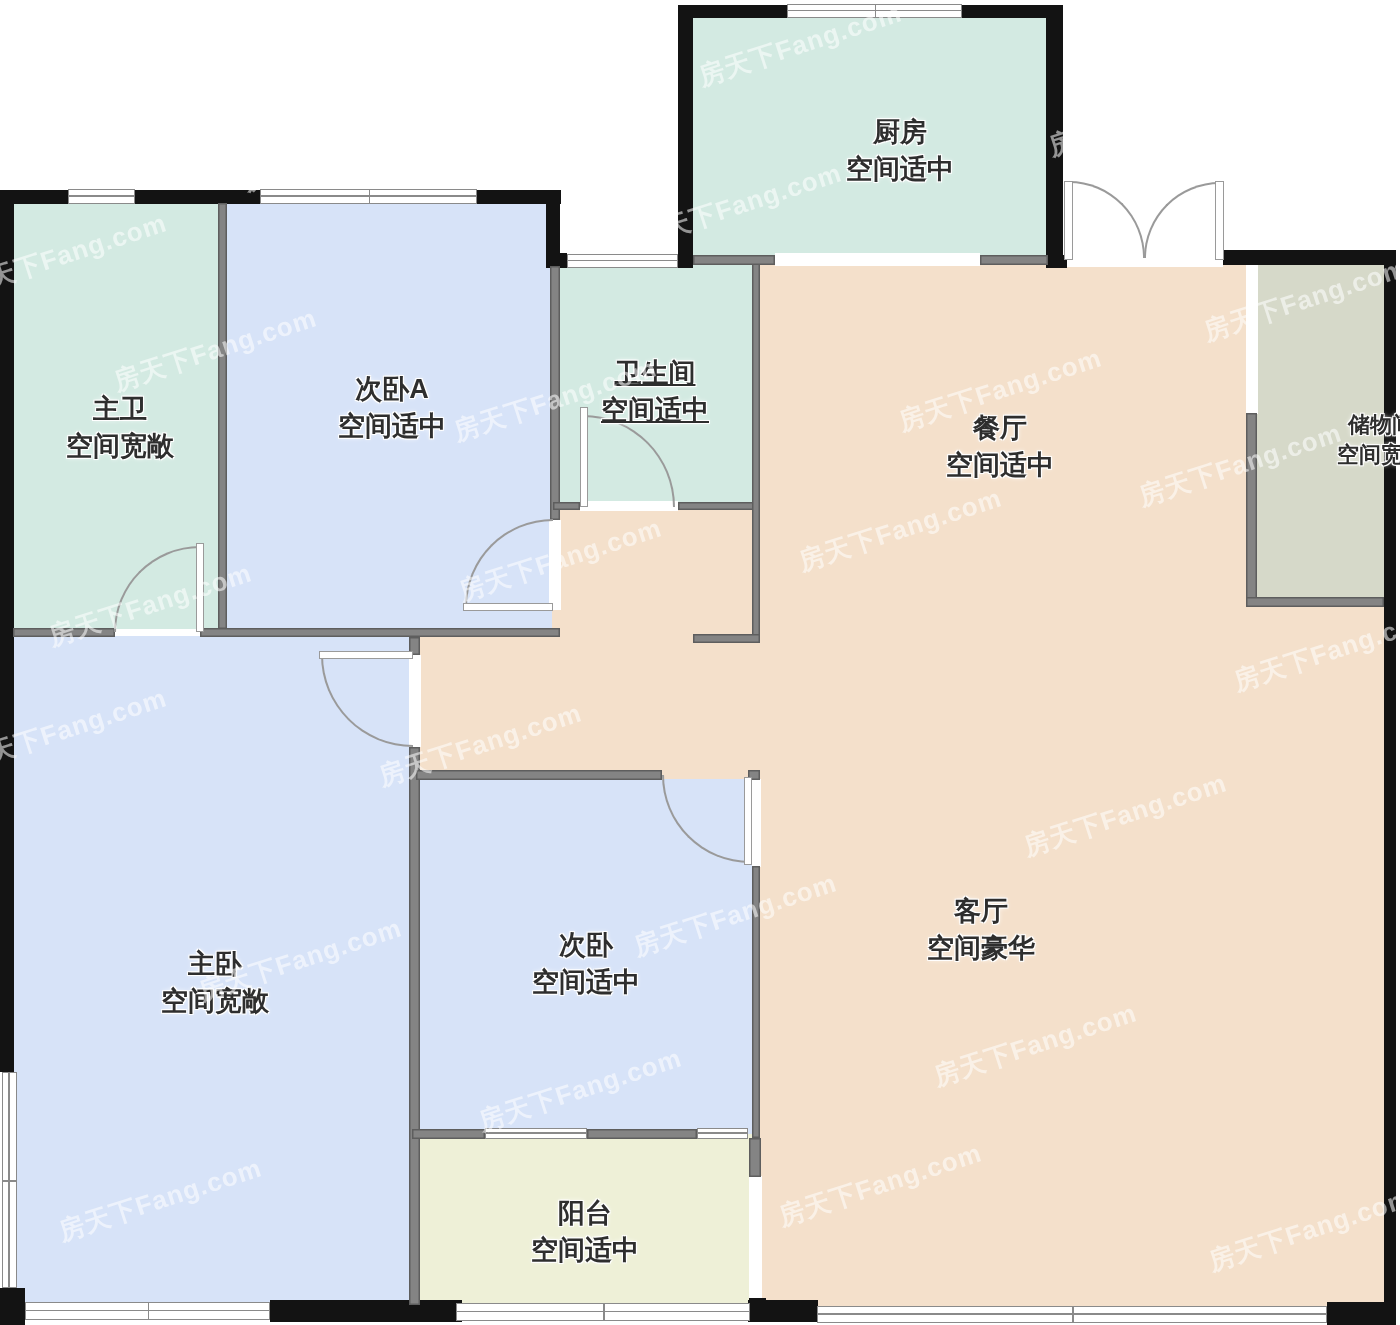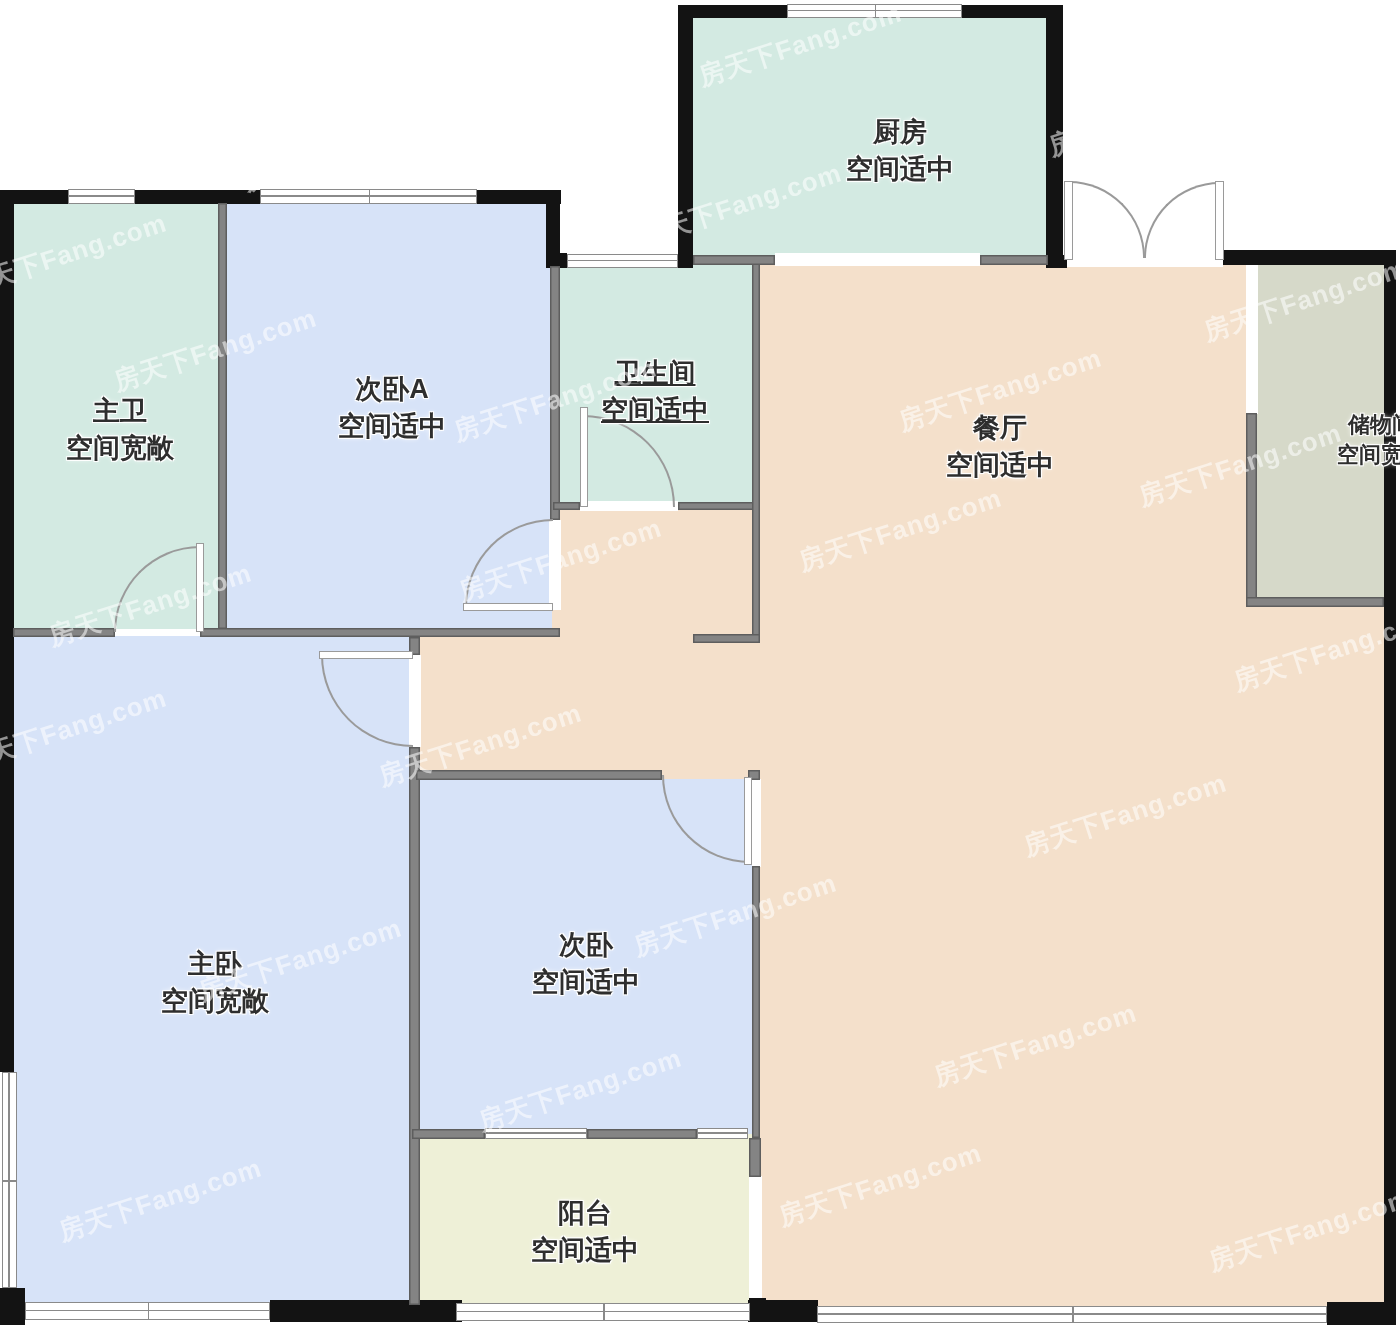--- a/index.html
+++ b/index.html
@@ -127,21 +127,21 @@
 
   <div class="arc tr" style="left:1069px;top:181px;width:76px;height:77px;"></div>
   <div class="leaf" style="left:1064px;top:181px;width:9px;height:79px;"></div>
   <div class="arc tl" style="left:1144px;top:182px;width:76px;height:76px;"></div>
   <div class="leaf" style="left:1215px;top:181px;width:9px;height:79px;"></div>
 
   <div class="label" style="left:868px;top:151px;margin-left:32px;">
     <div>厨房</div>
     <div>空间适中</div>
   </div>
-  <div class="label" style="left:120px;top:430px;">
+  <div class="label" style="left:120px;top:430px;font-family:Liberation Mono, monospace;">
     <div>主卫</div>
     <div>空间宽敞</div>
   </div>
   <div class="label" style="left:392px;top:408px;">
     <div>次卧A</div>
     <div>空间适中</div>
   </div>
   <div class="label" style="left:655px;top:392px;text-decoration:underline;">
     <div>卫生间</div>
     <div>空间适中</div>
@@ -154,20 +154,24 @@
     <div>储物间</div>
     <div>空间宽敞</div>
   </div>
   <div class="label" style="left:215px;top:983px;">
     <div>主卧</div>
     <div>空间宽敞</div>
   </div>
   <div class="label" style="left:586px;top:964px;">
     <div>次卧</div>
     <div>空间适中</div>
+  </div>
+  <div class="label" style="left:981px;top:930px;">
+    <div>客厅</div>
+    <div>空间豪华</div>
   </div>
   <div class="label" style="left:585px;top:1232px;">
     <div>阳台</div>
     <div>空间适中</div>
   </div>
 
   <div id="wm-layer">
       <div class="wm" style="left: 800px; top: 45px;">房天下Fang.com</div>
       <div class="wm" style="left: 1150px; top: 115px;">房天下Fang.com</div>
       <div class="wm" style="left: 345px; top: 150px;">房天下Fang.com</div>

